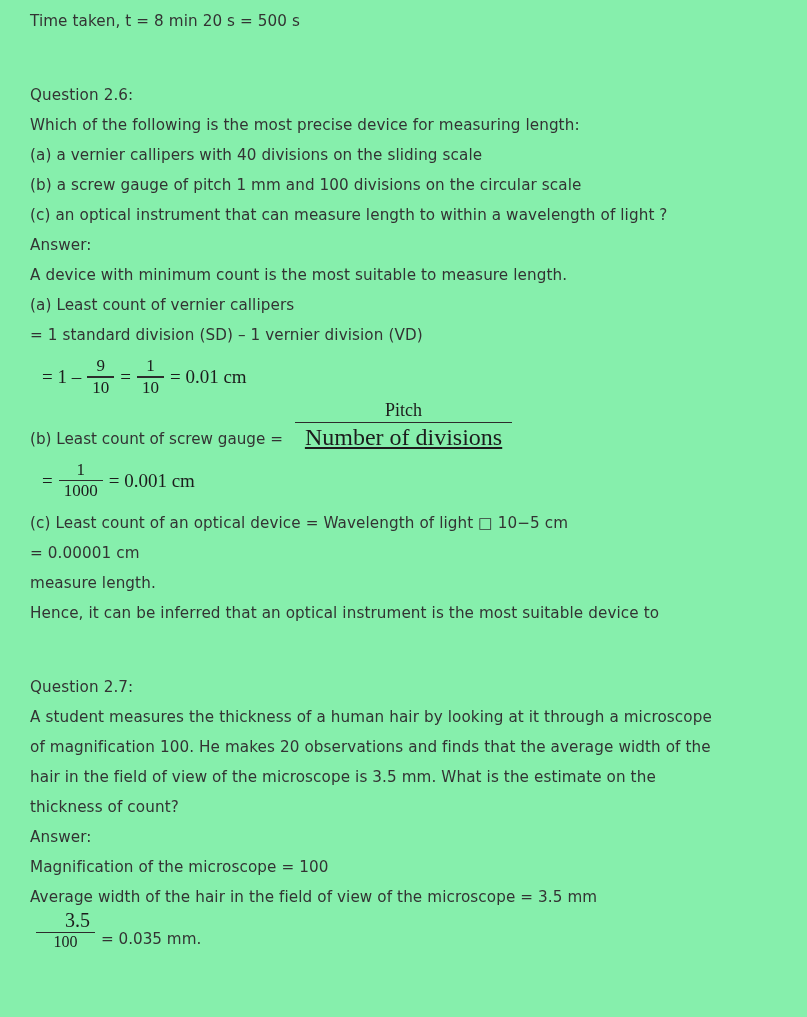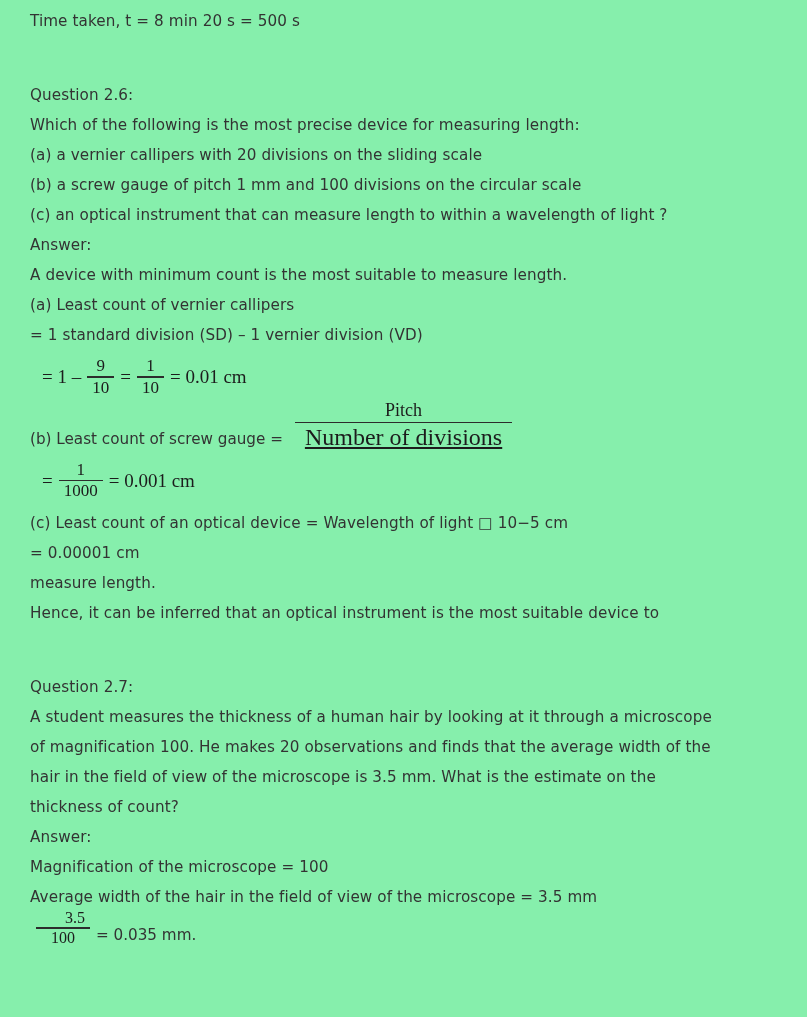--- a/index.html
+++ b/index.html
@@ -96,21 +96,21 @@
     font-size: 15.2px;
     line-height: 30px;
     color: #333333;
     min-height: 30px;
   }
   .inline-line .txt { white-space: pre; }
   .inline-line .frac {
     margin: 0 6px 1px 6px;
     transform: translateY(-2px);
   }
-  .inline-line .frac .num { font-size: 16px; margin-left: 24px; }
+  .inline-line .frac .num { font-size: 20px; margin-left: 24px; }
   .inline-line .frac .den { font-size: 16px; }
 
   
   .sg-row {
     display: flex;
     align-items: flex-end;
     min-height: 30px;
     font-size: 15.2px;
     line-height: 30px;
     color: #333333;
@@ -128,21 +128,21 @@
 
 <div class="page">
   <div class="content">
 
     <div class="line">Time taken, t = 8 min 20 s = 500 s</div>
 
     <div class="spacer-lg"></div>
 
     <div class="line">Question 2.6:</div>
     <div class="line">Which of the following is the most precise device for measuring length:</div>
-    <div class="line">(a) a vernier callipers with 20 divisions on the sliding scale</div>
+    <div class="line">(a) a vernier callipers with 40 divisions on the sliding scale</div>
     <div class="line">(b) a screw gauge of pitch 1 mm and 100 divisions on the circular scale</div>
     <div class="line">(c) an optical instrument that can measure length to within a wavelength of light ?</div>
     <div class="line">Answer:</div>
     <div class="line">A device with minimum count is the most suitable to measure length.</div>
     <div class="line">(a) Least count of vernier callipers</div>
     <div class="line">= 1 standard division (SD) – 1 vernier division (VD)</div>
 
     <div class="mathrow">
       <span class="tok">= 1 –</span>
       <span class="frac">

